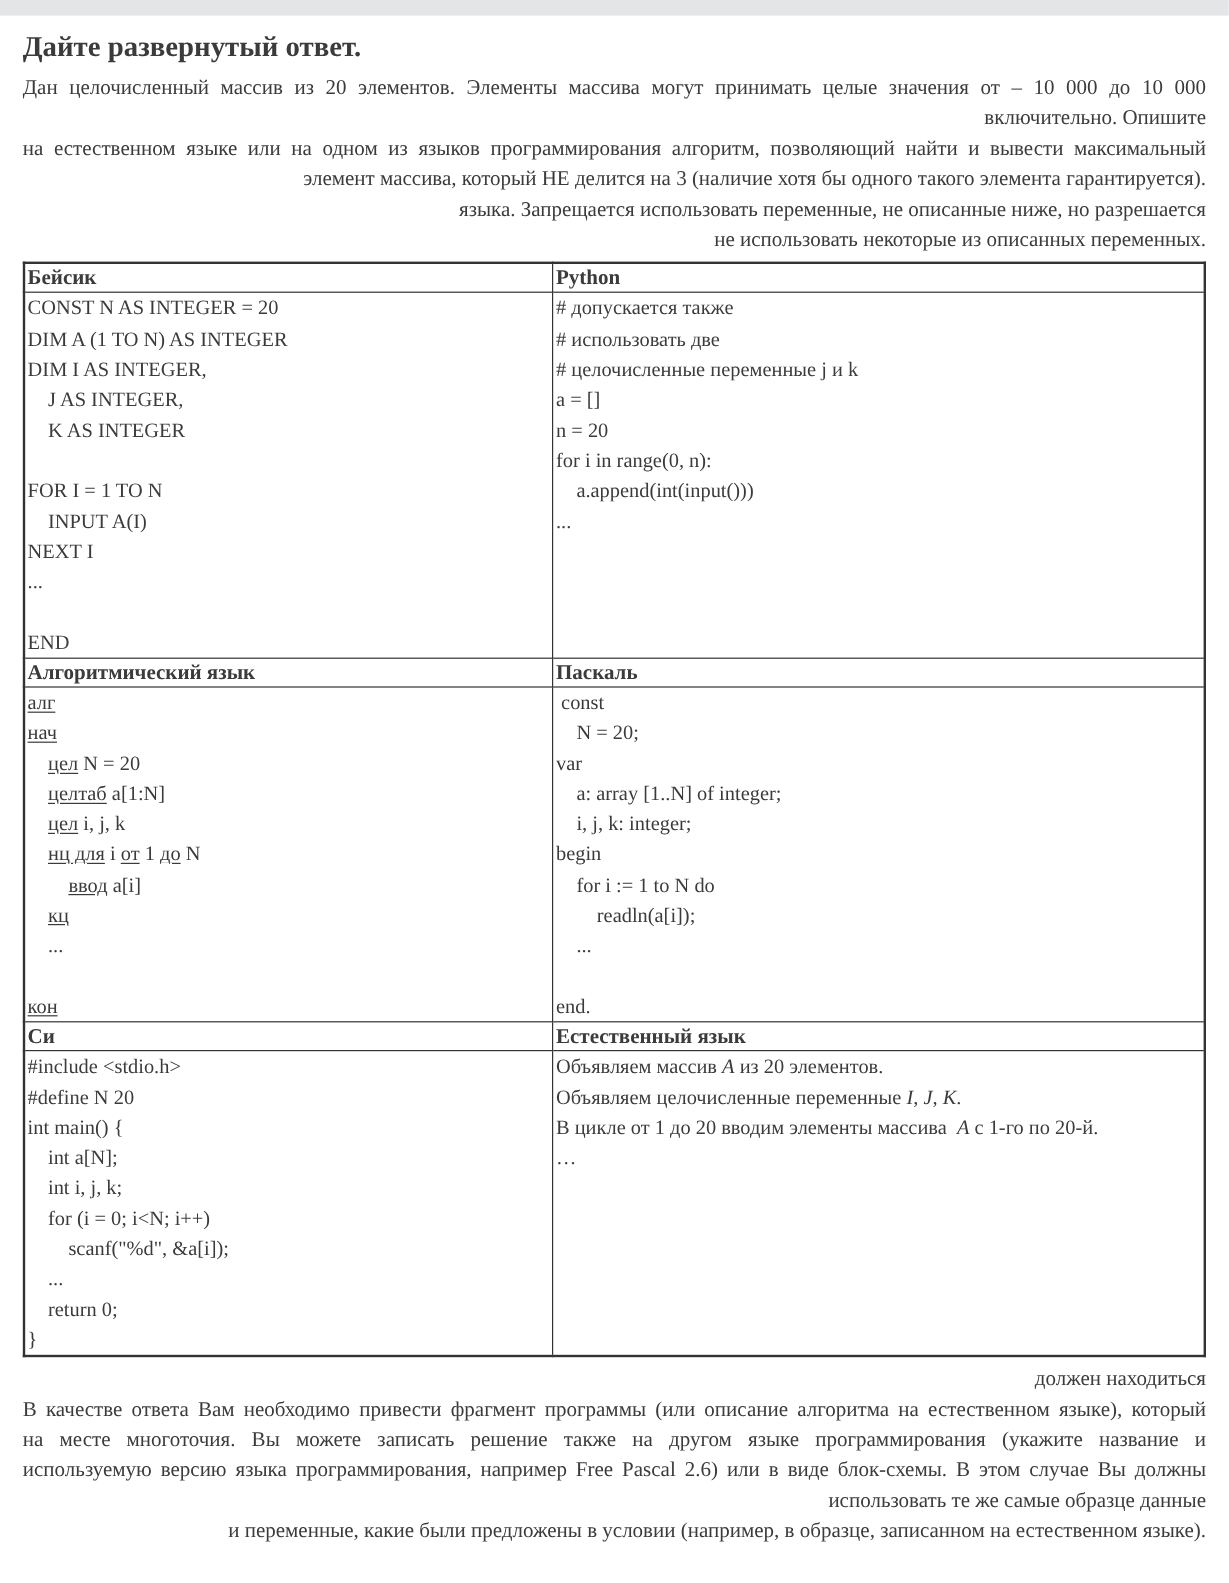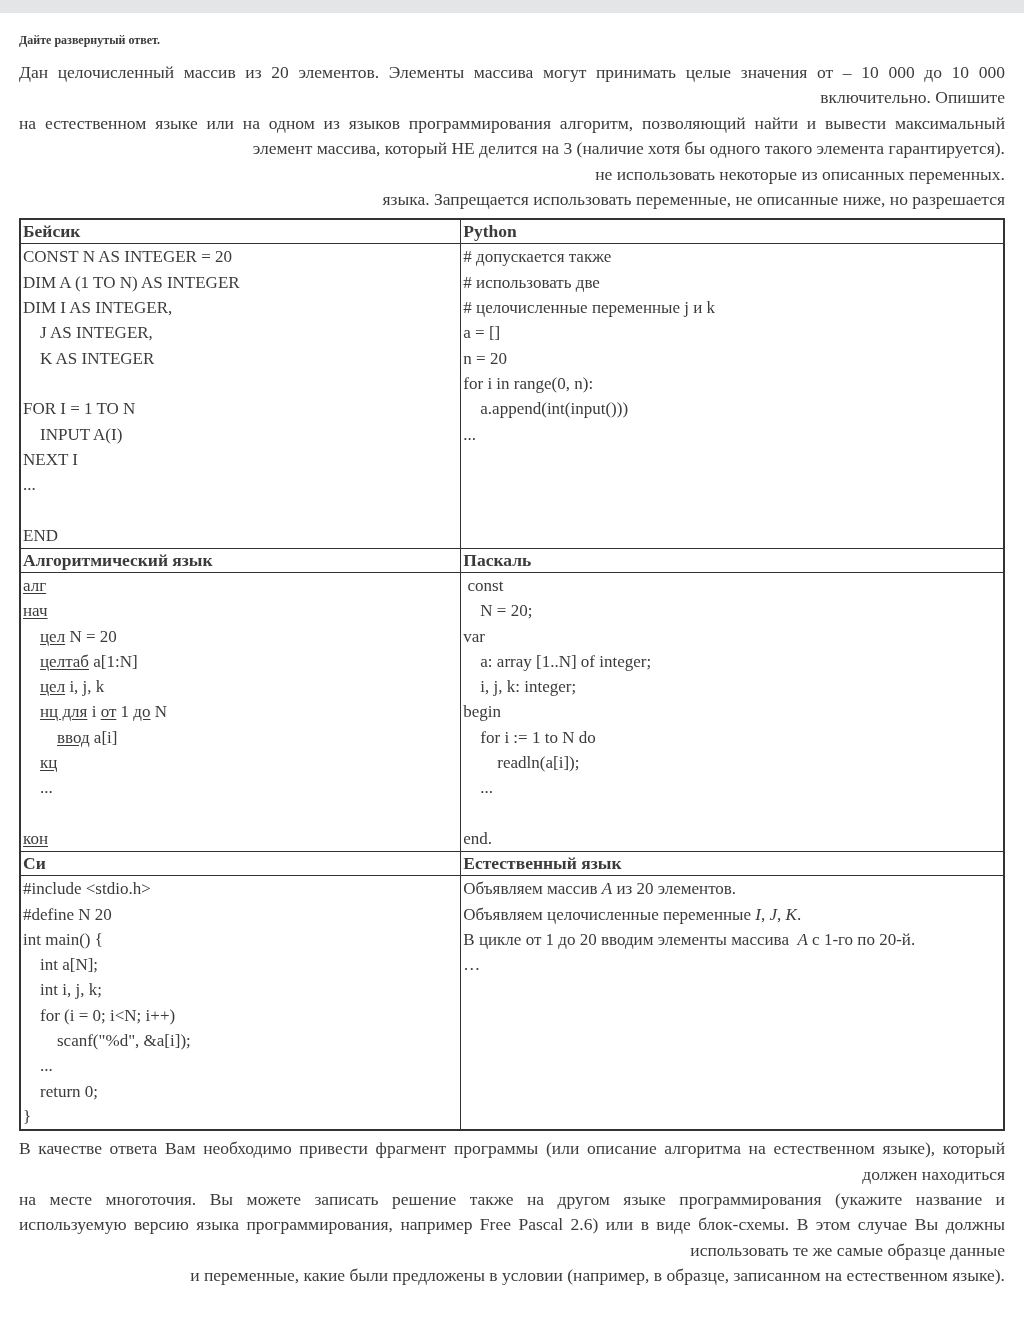--- a/index.html
+++ b/index.html
@@ -13,21 +13,21 @@
   .topbar {
     height: 13px;
     width: 100%;
     background: #e3e5e6;
   }
   .content {
     padding: 0 19px 10px 19px;
   }
   .title {
     margin: 17px 0 0 0;
-    font-size: 12px;
+    font-size: 24px;
     line-height: 21px;
     font-weight: bold;
   }
   .textblock { margin-top: 9px; font-size: 17.5px; }
   .textblock .tline {
     line-height: 25.4px;
     text-align: right;
     white-space: normal;
   }
   .textblock .tline.just {
@@ -70,22 +70,22 @@
 
 <div class="content">
 
   <div class="title">Дайте развернутый ответ.</div>
 
   <div class="textblock">
       <div class="tline just">Дан целочисленный массив из 20 элементов. Элементы массива могут принимать целые значения от – 10 000 до 10 000</div>
       <div class="tline">включительно. Опишите</div>
       <div class="tline just">на естественном языке или на одном из языков программирования алгоритм, позволяющий найти и вывести максимальный</div>
       <div class="tline">элемент массива, который НЕ делится на 3 (наличие хотя бы одного такого элемента гарантируется).</div>
+      <div class="tline">языка. Запрещается использовать переменные, не описанные ниже, но разрешается</div>
       <div class="tline">не использовать некоторые из описанных переменных.</div>
-      <div class="tline">языка. Запрещается использовать переменные, не описанные ниже, но разрешается</div>
     </div>
 
   <table class="code-table">
     <colgroup>
       <col style="width:44.8%">
       <col style="width:55.2%">
     </colgroup>
     <tbody>
       <tr>
         <th>Бейсик</th>
@@ -170,21 +170,21 @@
             <div class="code-line">Объявляем массив <i>A</i> из 20 элементов.</div>
             <div class="code-line">Объявляем целочисленные переменные <i>I</i>, <i>J</i>, <i>K</i>.</div>
             <div class="code-line">В цикле от 1 до 20 вводим элементы массива  <i>A</i> с 1-го по 20-й.</div>
             <div class="code-line">…</div>
           </td>
       </tr>
     </tbody>
   </table>
 
   <div class="textblock outro">
+      <div class="tline">должен находиться</div>
       <div class="tline just">В качестве ответа Вам необходимо привести фрагмент программы (или описание алгоритма на естественном языке), который</div>
-      <div class="tline">должен находиться</div>
       <div class="tline just">на месте многоточия. Вы можете записать решение также на другом языке программирования (укажите название и</div>
       <div class="tline just">используемую версию языка программирования, например Free Pascal 2.6) или в виде блок-схемы. В этом случае Вы должны</div>
       <div class="tline">использовать те же самые образце данные</div>
       <div class="tline">и переменные, какие были предложены в условии (например, в образце, записанном на естественном языке).</div>
     </div>
 
 </div>
 
 </body></html>

